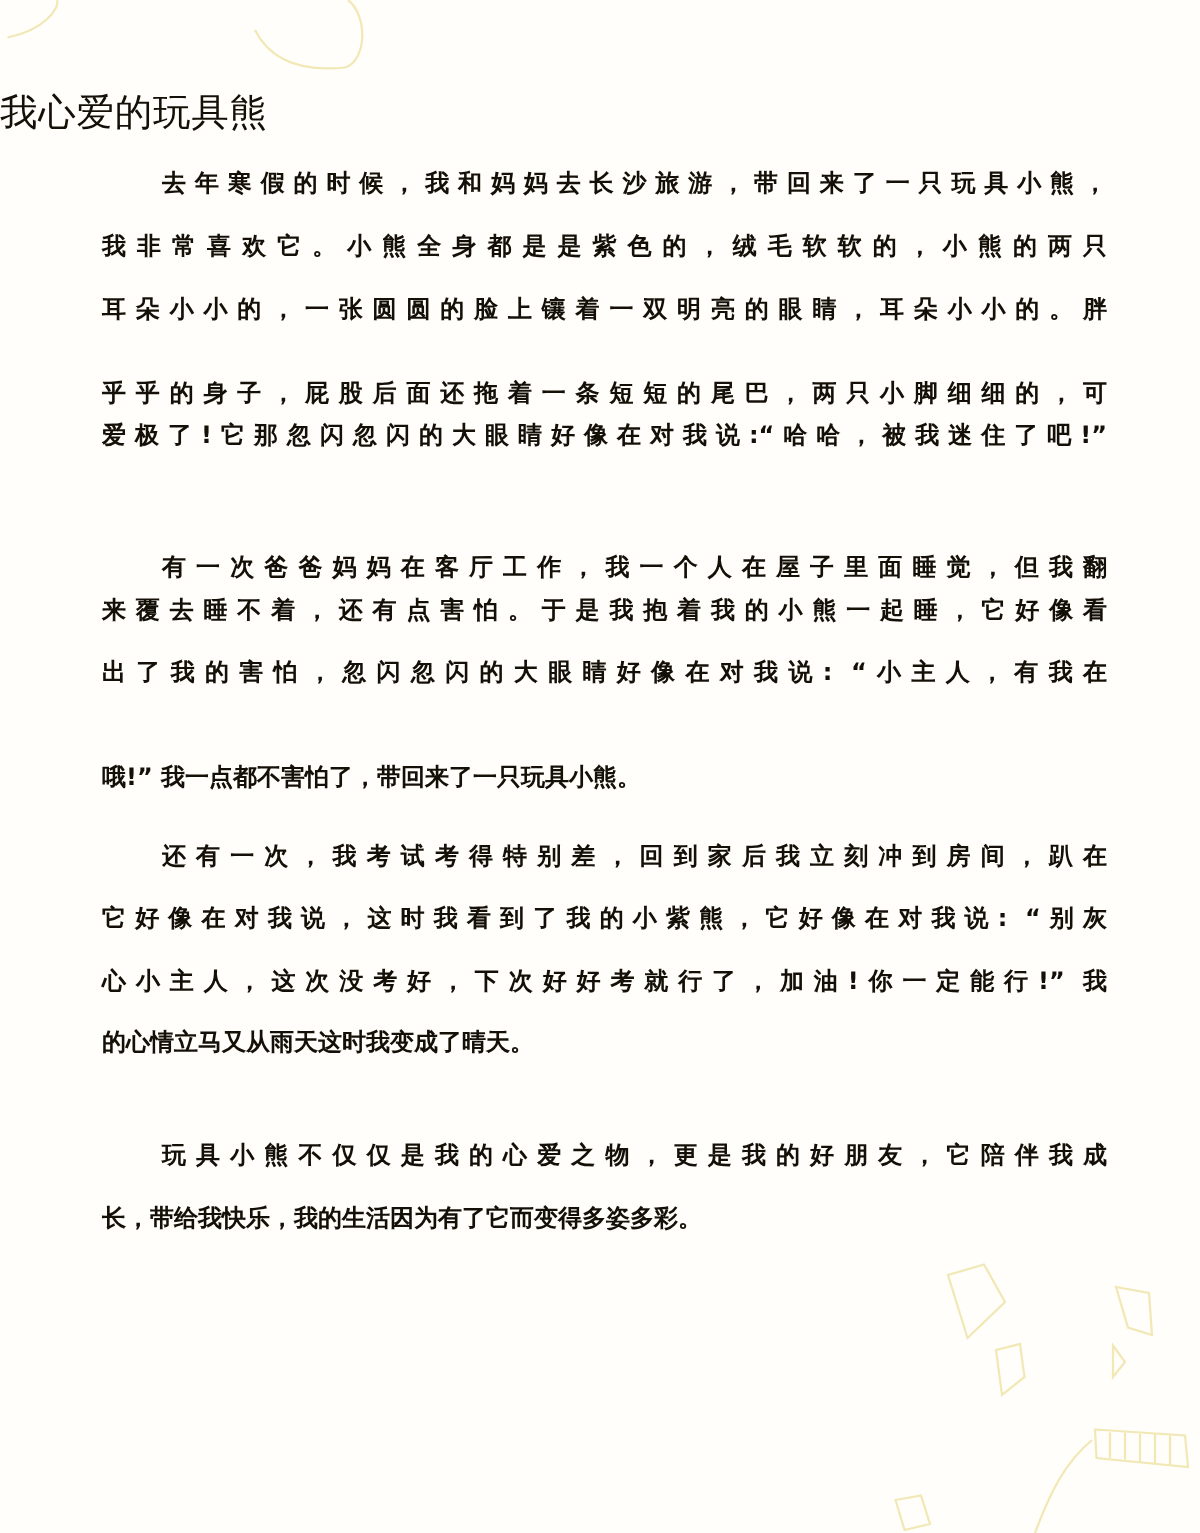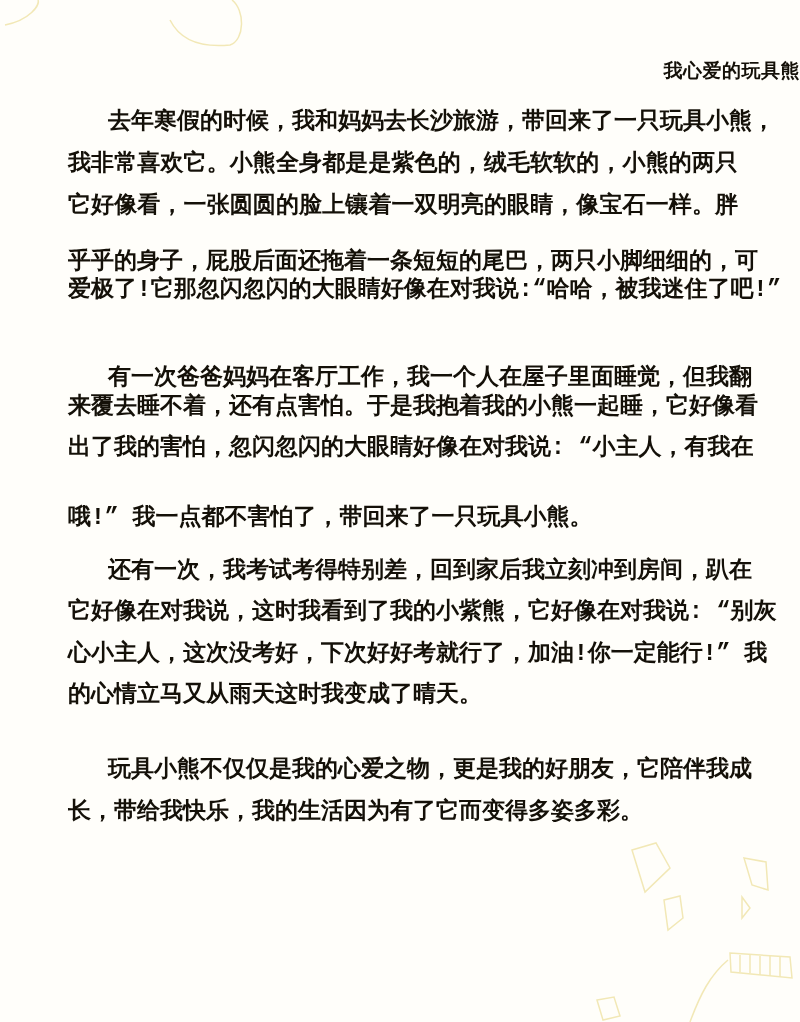--- a/index.html
+++ b/index.html
@@ -1,21 +1,21 @@
 <!DOCTYPE html>
 <html><head>
   <meta charset="utf-8">
   <style>
     html,body{margin:0;padding:0;}
     body{width:800px;height:1022px;background:#fffefa;position:relative;overflow:hidden;
       font-family:"DejaVu Sans","Liberation Sans",sans-serif;color:#141008;}
     .deco{position:absolute;left:0;top:0;width:800px;height:1022px;pointer-events:none;}
-    .title{position:absolute;left:0;top:58px;width:800px;text-align:right;font-size:19px;font-weight:bold;letter-spacing:0.5px;}
-    .line{position:absolute;left:68px;width:670px;font-size:23px;font-weight:bold;white-space:nowrap;
-      text-align:justify;text-align-last:justify;line-height:28px;font-family:Liberation Mono, monospace;}
+    .title{position:absolute;left:0;top:58px;width:800px;text-align:left;font-size:25px;font-weight:normal;letter-spacing:0.5px;}
+    .line{position:absolute;left:68px;width:670px;font-size:16px;font-weight:bold;white-space:nowrap;
+      text-align:justify;text-align-last:justify;line-height:28px;}
     .line.indent{left:108px;width:630px;}
     .line.last{text-align-last:left;}
   </style>
 </head>
 <body>
 
 <svg class="deco" viewBox="0 0 800 1022">
   <g fill="none" stroke="#f2e8b6" stroke-width="1.5">
     <path d="M5 25 C 30 20, 40 5, 38 0"></path>
     <path d="M170 20 C 180 40, 200 48, 230 45 C 245 40, 245 10, 232 0"></path>
@@ -28,21 +28,21 @@
     <path d="M740 955 L740 972 M750 955 L750 973 M760 956 L760 975 M770 956 L770 976 M780 957 L780 977"></path>
     <path d="M728 960 C 710 975, 700 995, 690 1022"></path>
   </g>
 </svg>
 
 <div class="title">我心爱的玩具熊</div>
 
 <div>
   <div class="line indent" style="top:108px">去年寒假的时候，我和妈妈去长沙旅游，带回来了一只玩具小熊，</div>
   <div class="line" style="top:150px">我非常喜欢它。小熊全身都是是紫色的，绒毛软软的，小熊的两只</div>
-  <div class="line" style="top:192px">它好像看，一张圆圆的脸上镶着一双明亮的眼睛，像宝石一样。胖</div>
+  <div class="line" style="top:192px">耳朵小小的，一张圆圆的脸上镶着一双明亮的眼睛，耳朵小小的。胖</div>
   <div class="line" style="top:248px">乎乎的身子，屁股后面还拖着一条短短的尾巴，两只小脚细细的，可</div>
   <div class="line" style="top:276px">爱极了!它那忽闪忽闪的大眼睛好像在对我说:“哈哈，被我迷住了吧!”</div>
 </div>
 
 <div>
   <div class="line indent" style="top:364px">有一次爸爸妈妈在客厅工作，我一个人在屋子里面睡觉，但我翻</div>
   <div class="line" style="top:393px">来覆去睡不着，还有点害怕。于是我抱着我的小熊一起睡，它好像看</div>
   <div class="line" style="top:434px">出了我的害怕，忽闪忽闪的大眼睛好像在对我说: “小主人，有我在</div>
   <div class="line last" style="top:504px">哦!” 我一点都不害怕了，带回来了一只玩具小熊。</div>
 </div>

